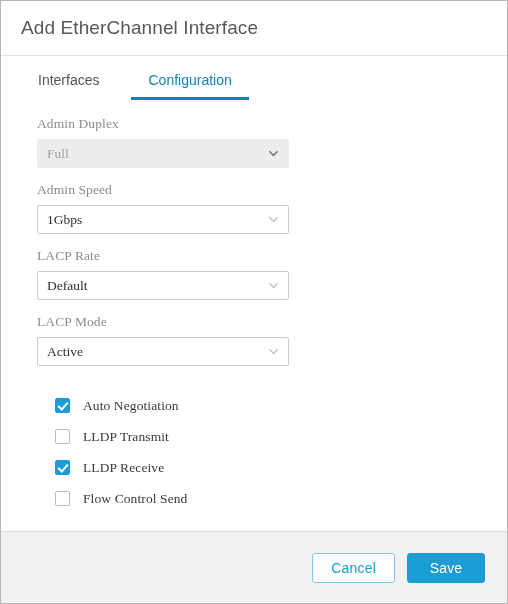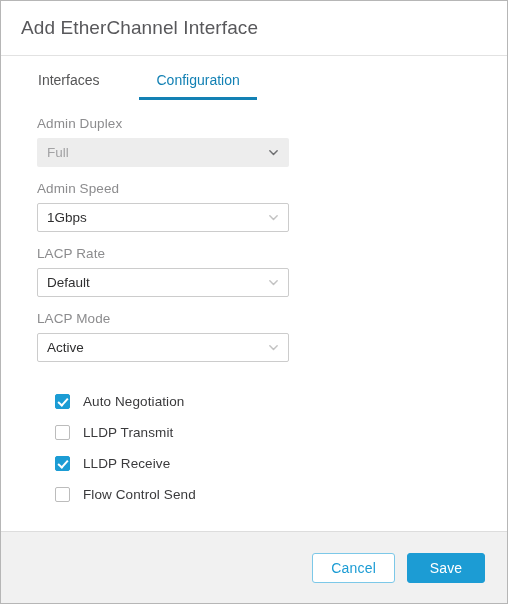--- a/index.html
+++ b/index.html
@@ -41,21 +41,21 @@
     font-weight: 400;
     white-space: nowrap;
   }
 
   
   .tabs {
     flex: 0 0 auto;
     display: flex;
     align-items: flex-end;
     padding: 16px 0 0 36px;
-    gap: 12px;
+    gap: 4px;
     background: #ffffff;
   }
   .tab {
     position: relative;
     padding: 0 17px 12px 17px;
     font-size: 14px;
     color: #555556;
     cursor: pointer;
     white-space: nowrap;
     background: none;
@@ -75,20 +75,21 @@
     height: 3px;
     background: #1381b4;
   }
 
   
   .dialog-body {
     flex: 1 1 auto;
     padding: 16px 36px 0 36px;
     overflow: hidden;
     background: #ffffff;
+    font-family: Liberation Serif, serif;
   }
 
   .field {
     margin-bottom: 14px;
   }
   .field-label {
     display: block;
     font-size: 13.5px;
     color: #8c8c8e;
     margin-bottom: 7px;

